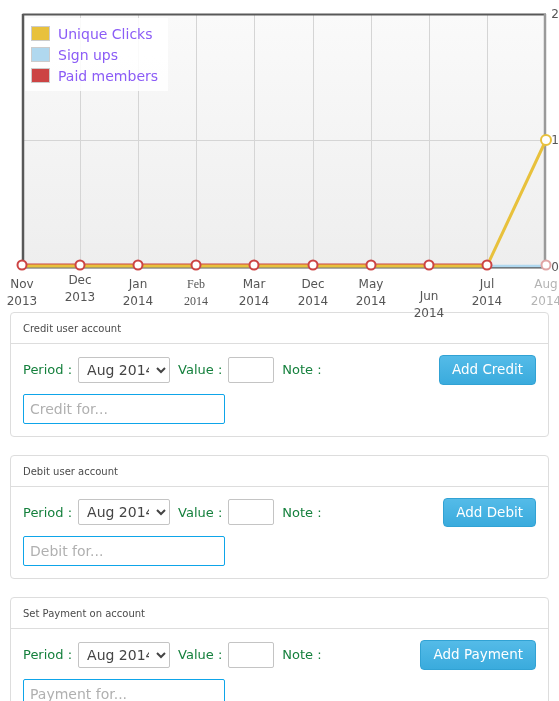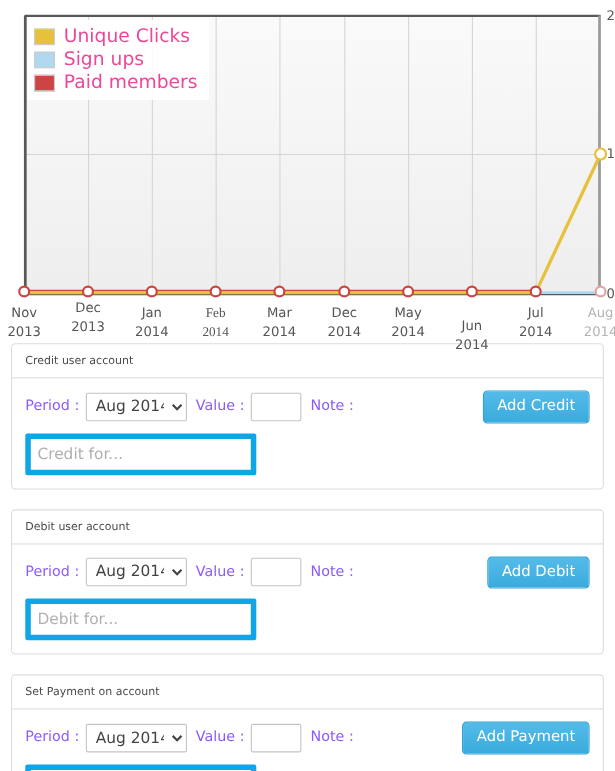--- a/index.html
+++ b/index.html
@@ -35,22 +35,22 @@
     height: 21px;
   }
   .legend-swatch {
     width: 17px;
     height: 13px;
     border: 1px solid #cccccc;
     margin-right: 8px;
     flex: none;
   }
   .legend-label {
-    font-size: 17px;
-    color: #ec4899;
+    font-size: 14px;
+    color: #8b5cf6;
     white-space: nowrap;
   }
 
   .axis-y-label {
     position: absolute;
     right: 0;
     font-size: 12px;
     color: #555555;
     text-align: right;
     width: 16px;
@@ -81,21 +81,21 @@
   .panel-body {
     padding: 11px 12px 12px 12px;
   }
   .form-row {
     display: flex;
     align-items: center;
     white-space: nowrap;
   }
   .form-label {
     font-size: 13px;
-    color: #8b5cf6;
+    color: #15803d;
     margin-right: 6px;
   }
   select.period-select {
     font-family: "DejaVu Sans", "Liberation Sans", sans-serif;
     font-size: 14px;
     color: #444444;
     padding: 3px 4px;
     border: 1px solid #c4c4c4;
     border-radius: 2px;
     background: #ffffff;
@@ -113,21 +113,21 @@
     background: #ffffff;
     margin-right: 8px;
     padding: 1px 3px;
   }
   input.note-input {
     font-family: "DejaVu Sans", "Liberation Sans", sans-serif;
     font-size: 14px;
     color: #555555;
     width: 188px;
     height: 24px;
-    border: 5px solid #0ea5e9;
+    border: 1px solid #0ea5e9;
     border-radius: 2px;
     background: #ffffff;
     padding: 2px 6px;
     margin-top: 9px;
   }
   input.note-input::placeholder { color: #b0b0b0; }
   .spacer { flex: 1 1 auto; }
   button.action-btn {
     font-family: "DejaVu Sans", "Liberation Sans", sans-serif;
     font-size: 13.5px;

